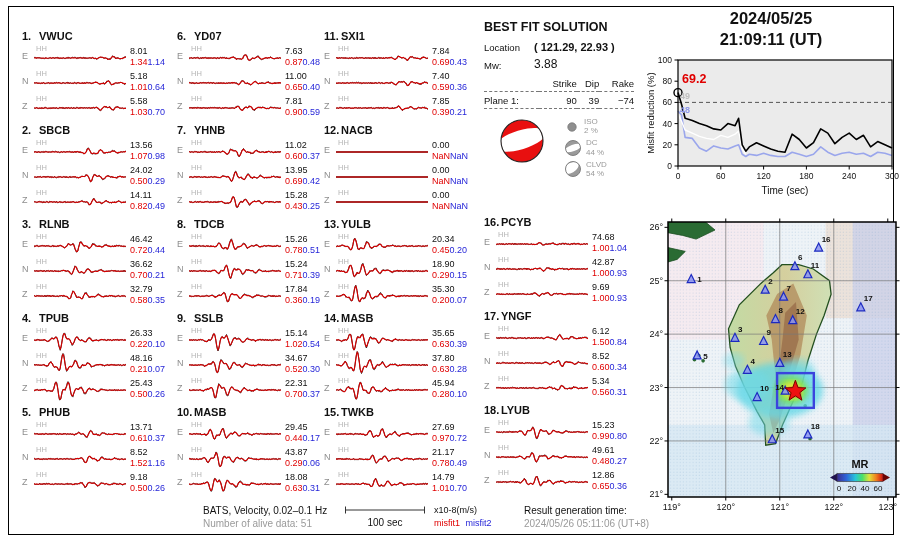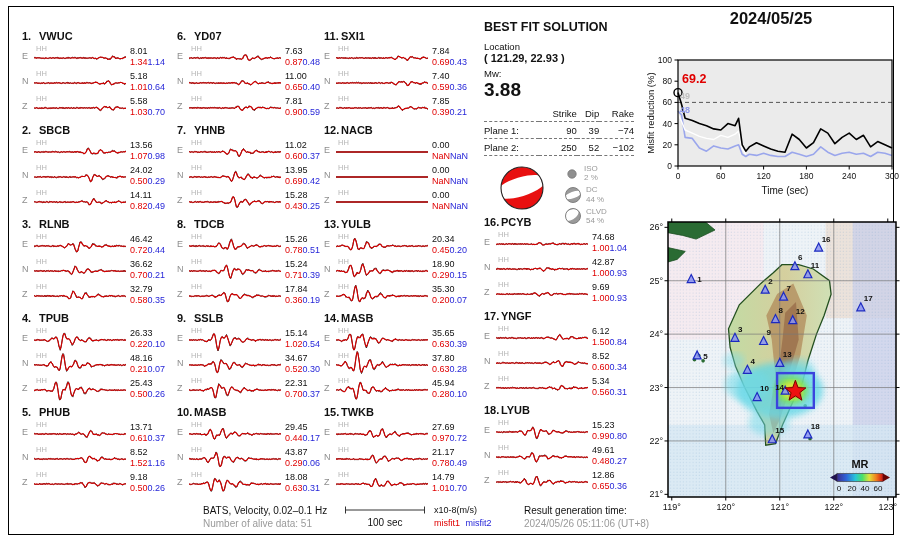--- a/index.html
+++ b/index.html
@@ -19,26 +19,26 @@
   .wavebox{position:relative;width:92px;height:25px;}
   .hh{position:absolute;left:2px;top:0;font-size:7.5px;color:#b5b5b5;}
   .wavebox svg{position:absolute;left:0;top:0;}
   .nums{margin-left:4px;font-size:9px;line-height:10.5px;white-space:nowrap;padding-top:2px;}
   .amp{color:#111;}
   .m1{color:#e00000;}
   .m2{color:#2626d8;margin-left:0;}
   
   .solution{height:196px;position:relative;}
   .sol-title{font-size:12.5px;font-weight:bold;margin-bottom:7px;}
-  .sol-row{display:flex;align-items:flex-start;margin:4px 0;font-size:9.5px;flex-direction:column;}
+  .sol-row{display:flex;align-items:flex-end;margin:4px 0;font-size:9.5px;}
   .sol-label{width:50px;}
   .sol-strong{font-weight:bold;font-size:11px;}
   .sol-depth{font-weight:bold;font-size:12px;}
   .sol-unit{margin-left:4px;font-size:9.5px;}
-  .sol-mw{font-weight:bold;font-size:19px;}
+  .sol-mw{font-weight:normal;font-size:12px;}
   .sol-table{width:150px;border-collapse:collapse;font-size:9.5px;margin-top:2px;}
   .sol-table td{padding:2.5px 0;text-align:right;border-bottom:1px dashed #777;}
   .sol-table td:first-child{text-align:left;}
   .mech-row{display:flex;margin-top:8px;align-items:flex-start;}
   .bigball{margin-left:14px;}
   .decomp{margin-left:18px;display:flex;flex-direction:column;gap:3px;}
   .decomp-item{display:flex;align-items:center;gap:4px;color:#9a9a9a;font-size:8px;line-height:1.15;}
   
   .misfit-panel{position:absolute;left:642px;top:8px;width:258px;height:204px;}
   .mf-title{text-align:center;font-weight:bold;font-size:16.5px;line-height:1.3;}
@@ -758,26 +758,20 @@
         <td>Strike</td>
         <td>Dip</td>
         <td>Rake</td>
       </tr>
       <tr>
         <td>Plane 1:</td>
         <td>90</td>
         <td>39</td>
         <td>−74</td>
       </tr>
-      <tr>
-        <td>Plane 2:</td>
-        <td>250</td>
-        <td>52</td>
-        <td>−102</td>
-      </tr>
     </tbody>
       </table>
     <div class="mech-row">
       <svg class="bigball" width="48" height="48" viewBox="-24 -24 48 48">
         <defs>
             <clipPath id="bbclip">
               <circle r="21"></circle>
             </clipPath>
           </defs>
         <circle r="21" fill="#e81010"></circle>
@@ -967,20 +961,21 @@
         <div class="nums">
           <div class="amp">12.86</div>
           <div><span class="m1">0.65</span><span class="m2">0.36</span></div>
         </div>
       </div>
     </div>
   </div>
 
 <div class="misfit-panel">
   <div class="mf-title">2024/05/25</div>
+  <div class="mf-title">21:09:11  (UT)</div>
   <svg id="misfit-svg" width="258" height="152">
       <rect x="36" y="6" width="214" height="106" fill="#ebebeb"></rect>
       <line x1="36" y1="48.400000000000006" x2="250" y2="48.400000000000006" stroke="#444" stroke-width="0.9" stroke-dasharray="4 3"></line>
       <line x1="32.5" y1="112" x2="36" y2="112" stroke="#000" stroke-width="1"></line>
       <text x="30" y="115" font-size="8.5" text-anchor="end" fill="#111">0</text>
       <line x1="32.5" y1="90.8" x2="36" y2="90.8" stroke="#000" stroke-width="1"></line>
       <text x="30" y="93.8" font-size="8.5" text-anchor="end" fill="#111">20</text>
       <line x1="32.5" y1="69.6" x2="36" y2="69.6" stroke="#000" stroke-width="1"></line>
       <text x="30" y="72.6" font-size="8.5" text-anchor="end" fill="#111">40</text>
       <line x1="32.5" y1="48.400000000000006" x2="36" y2="48.400000000000006" stroke="#000" stroke-width="1"></line>

